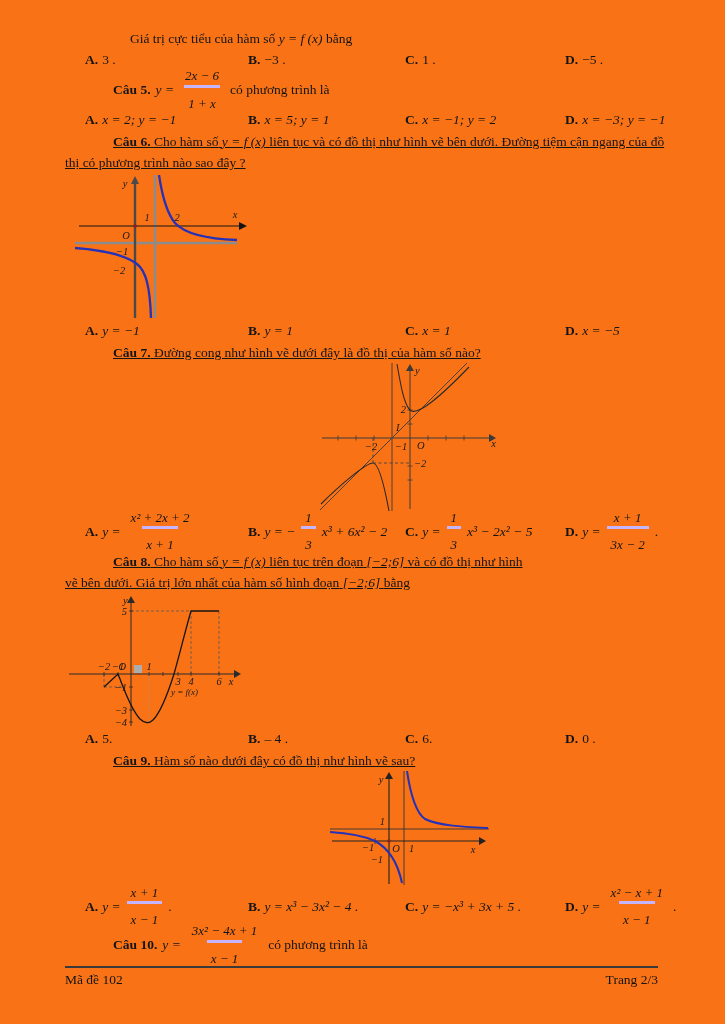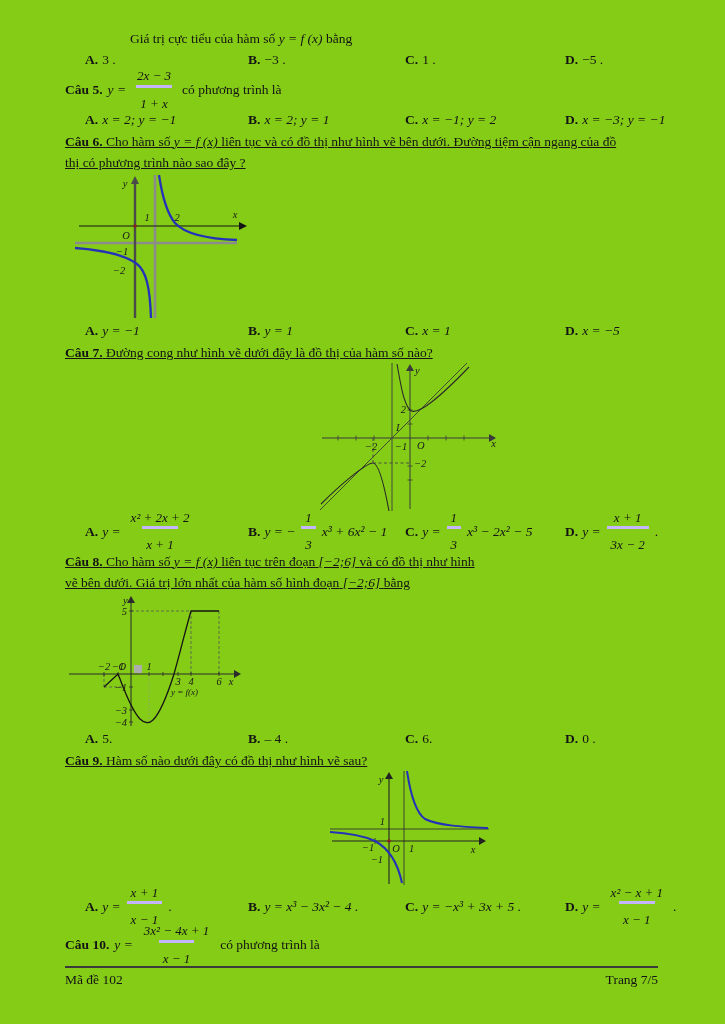--- a/index.html
+++ b/index.html
@@ -1,27 +1,27 @@
 <!DOCTYPE html>
 <html><head>
 <meta charset="utf-8">
 <style>
   html,body{margin:0;padding:0;background:#888;}
   .page{
     position:relative;
     width:725px;height:1024px;
-    background:#84cc16;
+    background:#f97316;
     box-sizing:border-box;
     padding:28px 58px 0 65px;
     font-family:"Liberation Serif","DejaVu Serif",serif;
     font-size:13.5px;color:#141414;
     overflow:hidden;
   }
   .m{font-style:italic;}
-  .qlabel{font-weight:bold;white-space:nowrap;}
+  .qlabel{font-weight:bold;white-space:nowrap;margin-left:48px;}
   .line{line-height:21px;text-decoration:underline;}
   .cont-line{line-height:21px;padding-left:65px;}
   .opts{
     display:grid;
     grid-template-columns:163px 157px 160px auto;
     padding-left:20px;
     height:22px;line-height:22px;
     align-items:center;white-space:nowrap;
   }
   .opts.tall{height:40px;}
@@ -79,33 +79,33 @@
     <span class="opt">
         <span class="ok">D.</span>
         <span>−5 .</span>
       </span>
   </div>
 
   <div class="stemrow">
     <span class="qlabel">Câu 5.</span>
     <span class="m">y =</span>
     <span class="frac">
-      <span class="num">2x − 3</span>
+      <span class="num">2x − 6</span>
       <span class="den">1 + x</span>
     </span>
     <span>có phương trình là</span>
   </div>
   <div class="opts">
     <span class="opt">
         <span class="ok">A.</span>
         <span class="m">x = 2; y = −1</span>
       </span>
     <span class="opt">
         <span class="ok">B.</span>
-        <span class="m">x = 2; y = 1</span>
+        <span class="m">x = 5; y = 1</span>
       </span>
     <span class="opt">
         <span class="ok">C.</span>
         <span class="m">x = −1; y = 2</span>
       </span>
     <span class="opt">
         <span class="ok">D.</span>
         <span class="m">x = −3; y = −1</span>
       </span>
   </div>
@@ -207,21 +207,21 @@
           <span class="den">x + 1</span>
         </span>
     </span>
     <span class="opt">
       <span class="ok">B.</span>
       <span class="m">y = −</span>
       <span class="frac">
           <span class="num">1</span>
           <span class="den">3</span>
         </span>
-      <span class="m">x³ + 6x² − 1</span>
+      <span class="m">x³ + 6x² − 2</span>
     </span>
     <span class="opt">
       <span class="ok">C.</span>
       <span class="m">y =</span>
       <span class="frac">
           <span class="num">1</span>
           <span class="den">3</span>
         </span>
       <span class="m">x³ − 2x² − 5</span>
     </span>
@@ -372,16 +372,16 @@
     <span class="m">y =</span>
     <span class="frac">
       <span class="num">3x² − 4x + 1</span>
       <span class="den">x − 1</span>
     </span>
     <span>có phương trình là</span>
   </div>
 
   <div class="footer">
     <span>Mã đề 102</span>
-    <span>Trang 7/5</span>
+    <span>Trang 2/3</span>
   </div>
 
 </div>
 
 </body></html>

